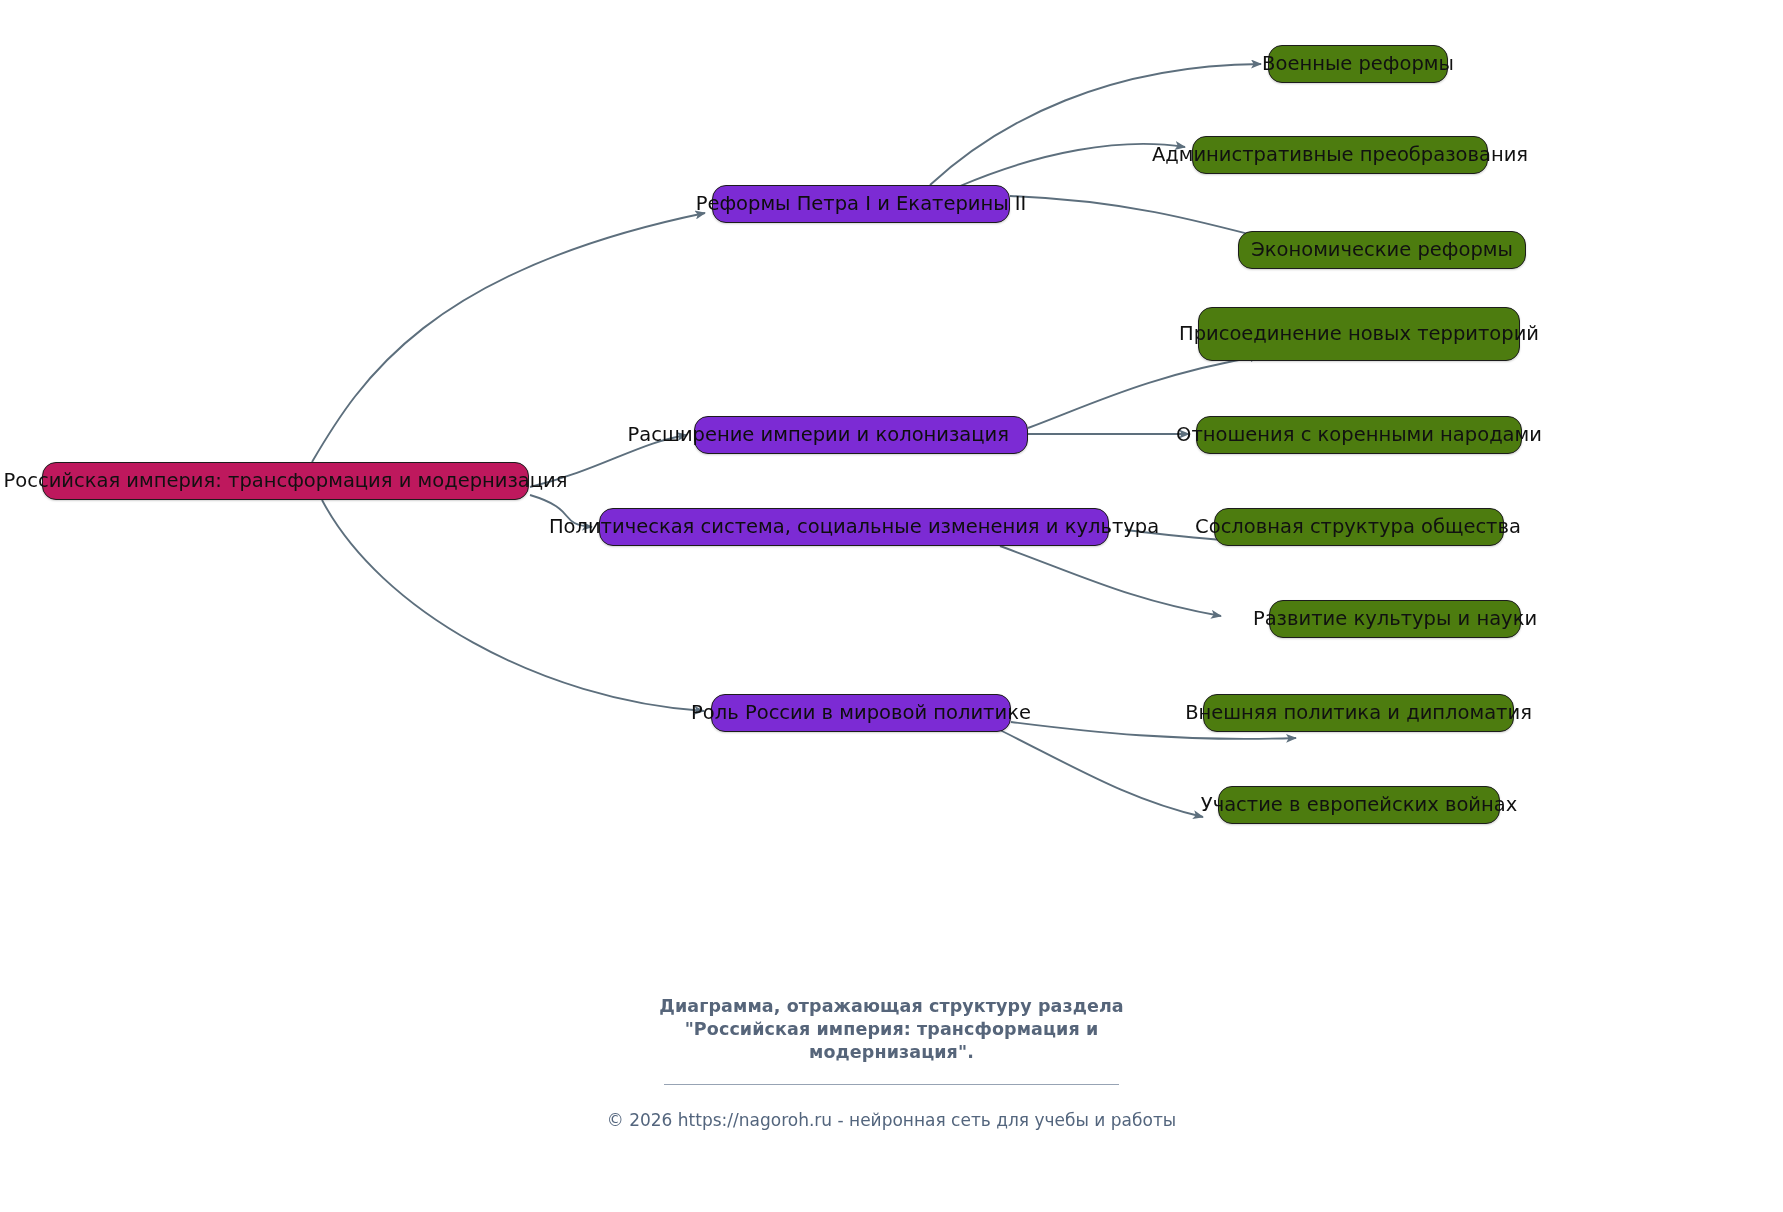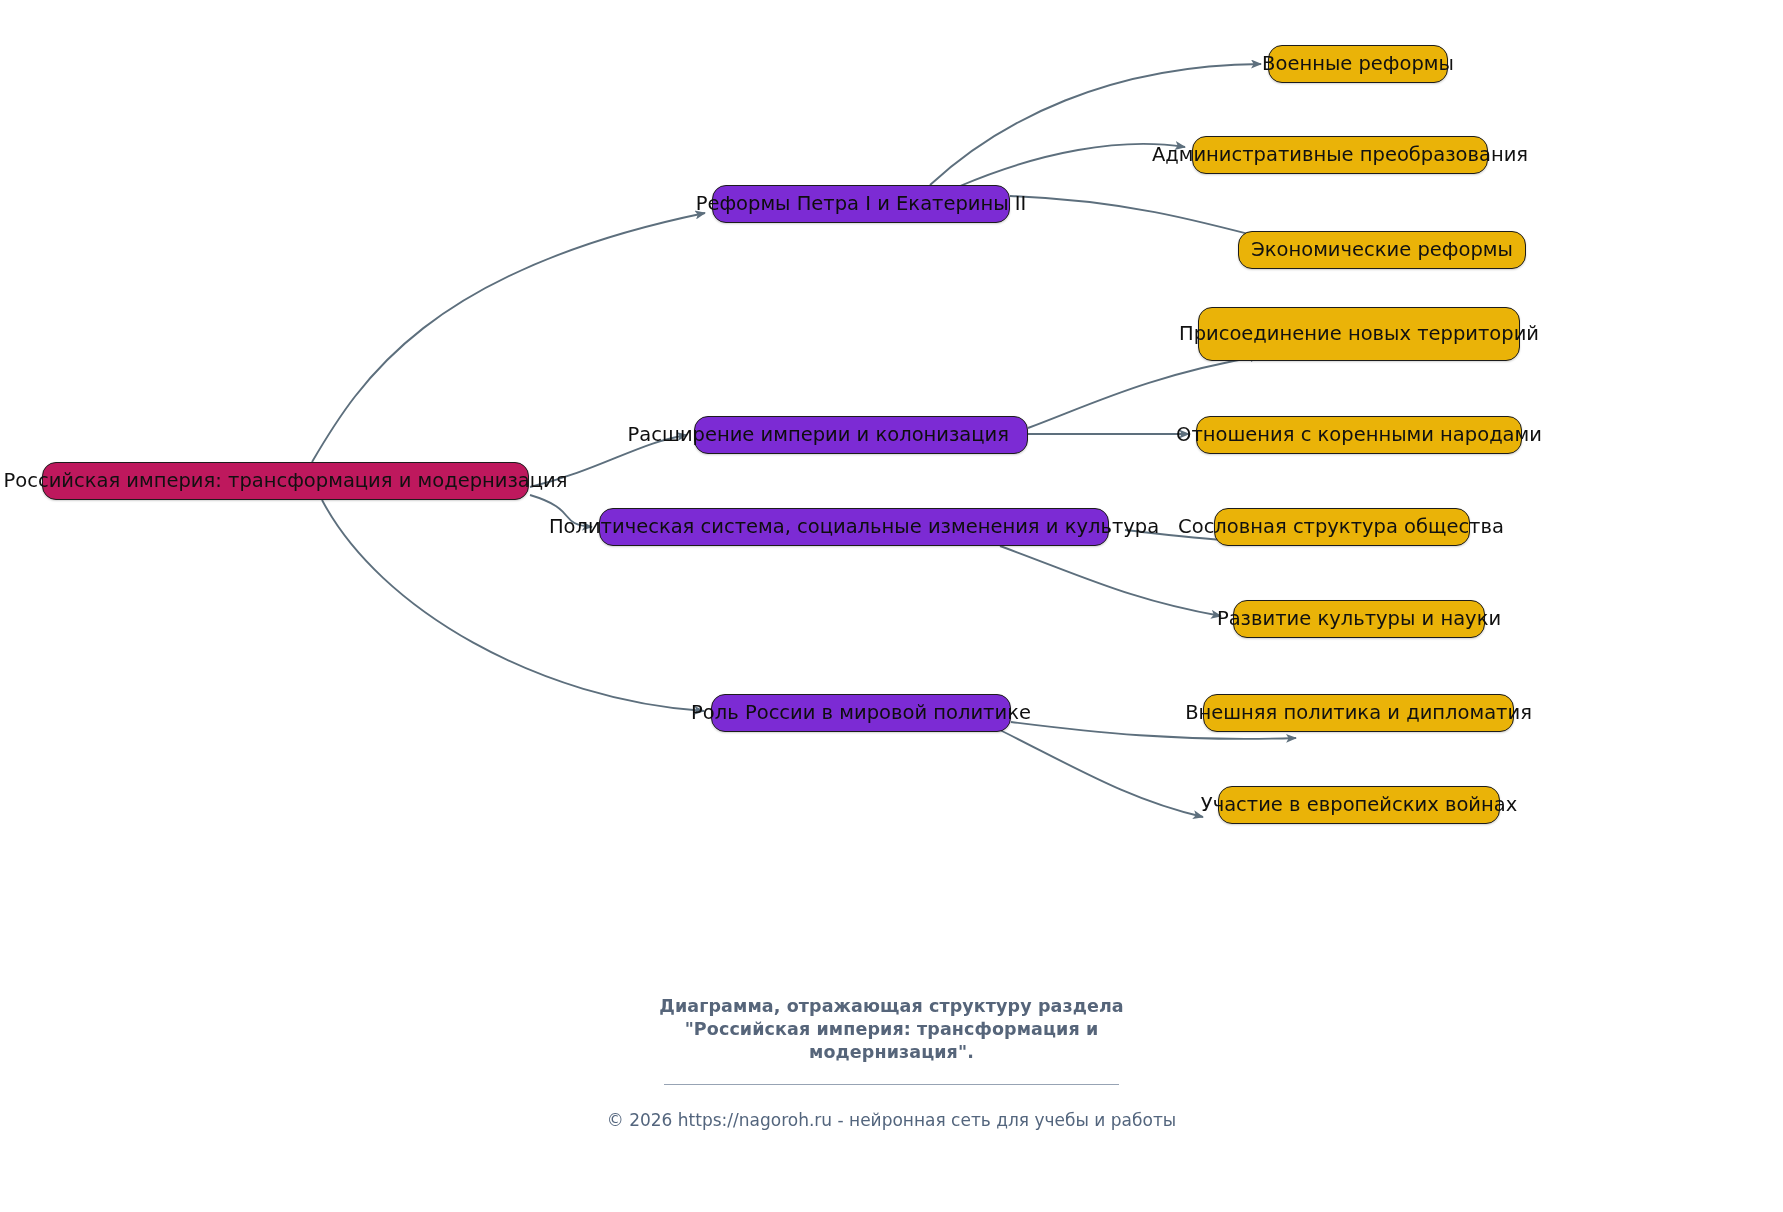--- a/index.html
+++ b/index.html
@@ -46,21 +46,21 @@
   .node.root {
     background: #be185d;
     border-color: #1c1c1c;
   }
   .node.branch {
     background: #7c2bd4;
     border-color: #1c1c1c;
     color: #0e0e0e;
   }
   .node.leaf {
-    background: #eab308;
+    background: #4d7c0f;
     border-color: #1c1c1c;
   }
   #caption-block {
     position: absolute;
     left: 0;
     top: 995px;
     width: 1783px;
     text-align: center;
   }
   .caption {
@@ -143,24 +143,24 @@
     <div class="node leaf" style="left:1198px; top:307px; width:322px; height:54px;">
       <span>Присоединение новых территорий</span>
     </div>
     <div class="node leaf" style="left:1196px; top:416px; width:326px; height:38px;">
       <span>Отношения с коренными народами</span>
     </div>
 
     <div class="node branch" style="left:599px; top:508px; width:510px; height:38px;">
       <span>Политическая система, социальные изменения и культура</span>
     </div>
-    <div class="node leaf" style="left:1214px; top:508px; width:256px; height:38px;padding-left:16px;">
+    <div class="node leaf" style="left:1214px; top:508px; width:290px; height:38px;padding-left:16px;">
       <span>Сословная структура общества</span>
     </div>
-    <div class="node leaf" style="left:1233px; top:600px; width:252px; height:38px;">
+    <div class="node leaf" style="left:1269px; top:600px; width:252px; height:38px;">
       <span>Развитие культуры и науки</span>
     </div>
 
     <div class="node branch" style="left:711px; top:694px; width:300px; height:38px;">
       <span>Роль России в мировой политике</span>
     </div>
     <div class="node leaf" style="left:1203px; top:694px; width:311px; height:38px;">
       <span>Внешняя политика и дипломатия</span>
     </div>
     <div class="node leaf" style="left:1218px; top:786px; width:282px; height:38px;">

